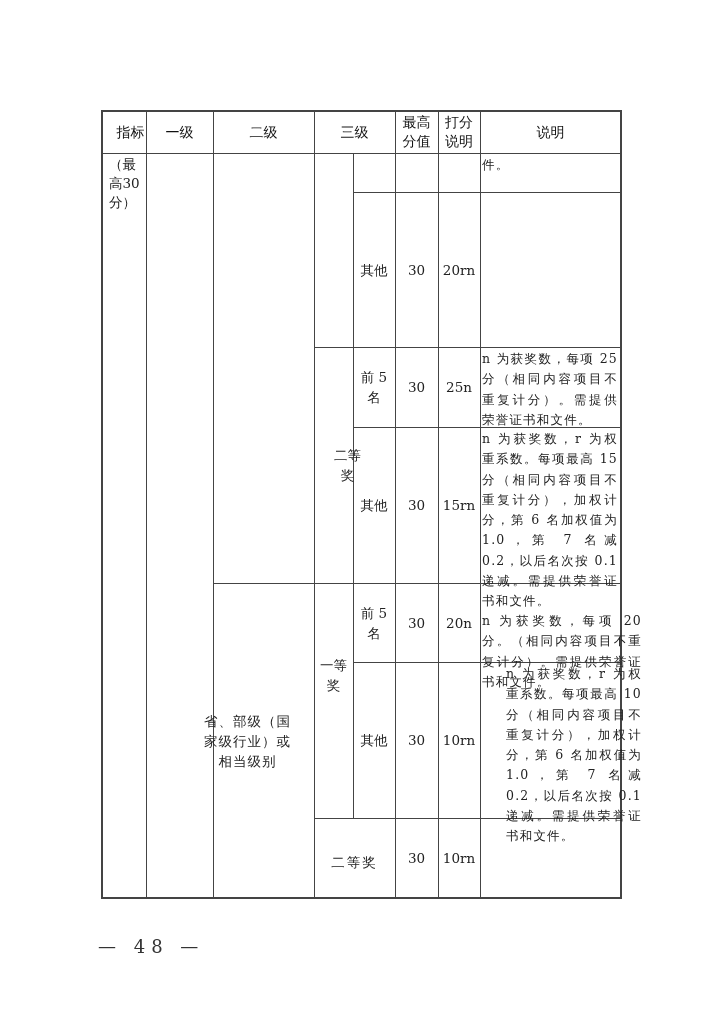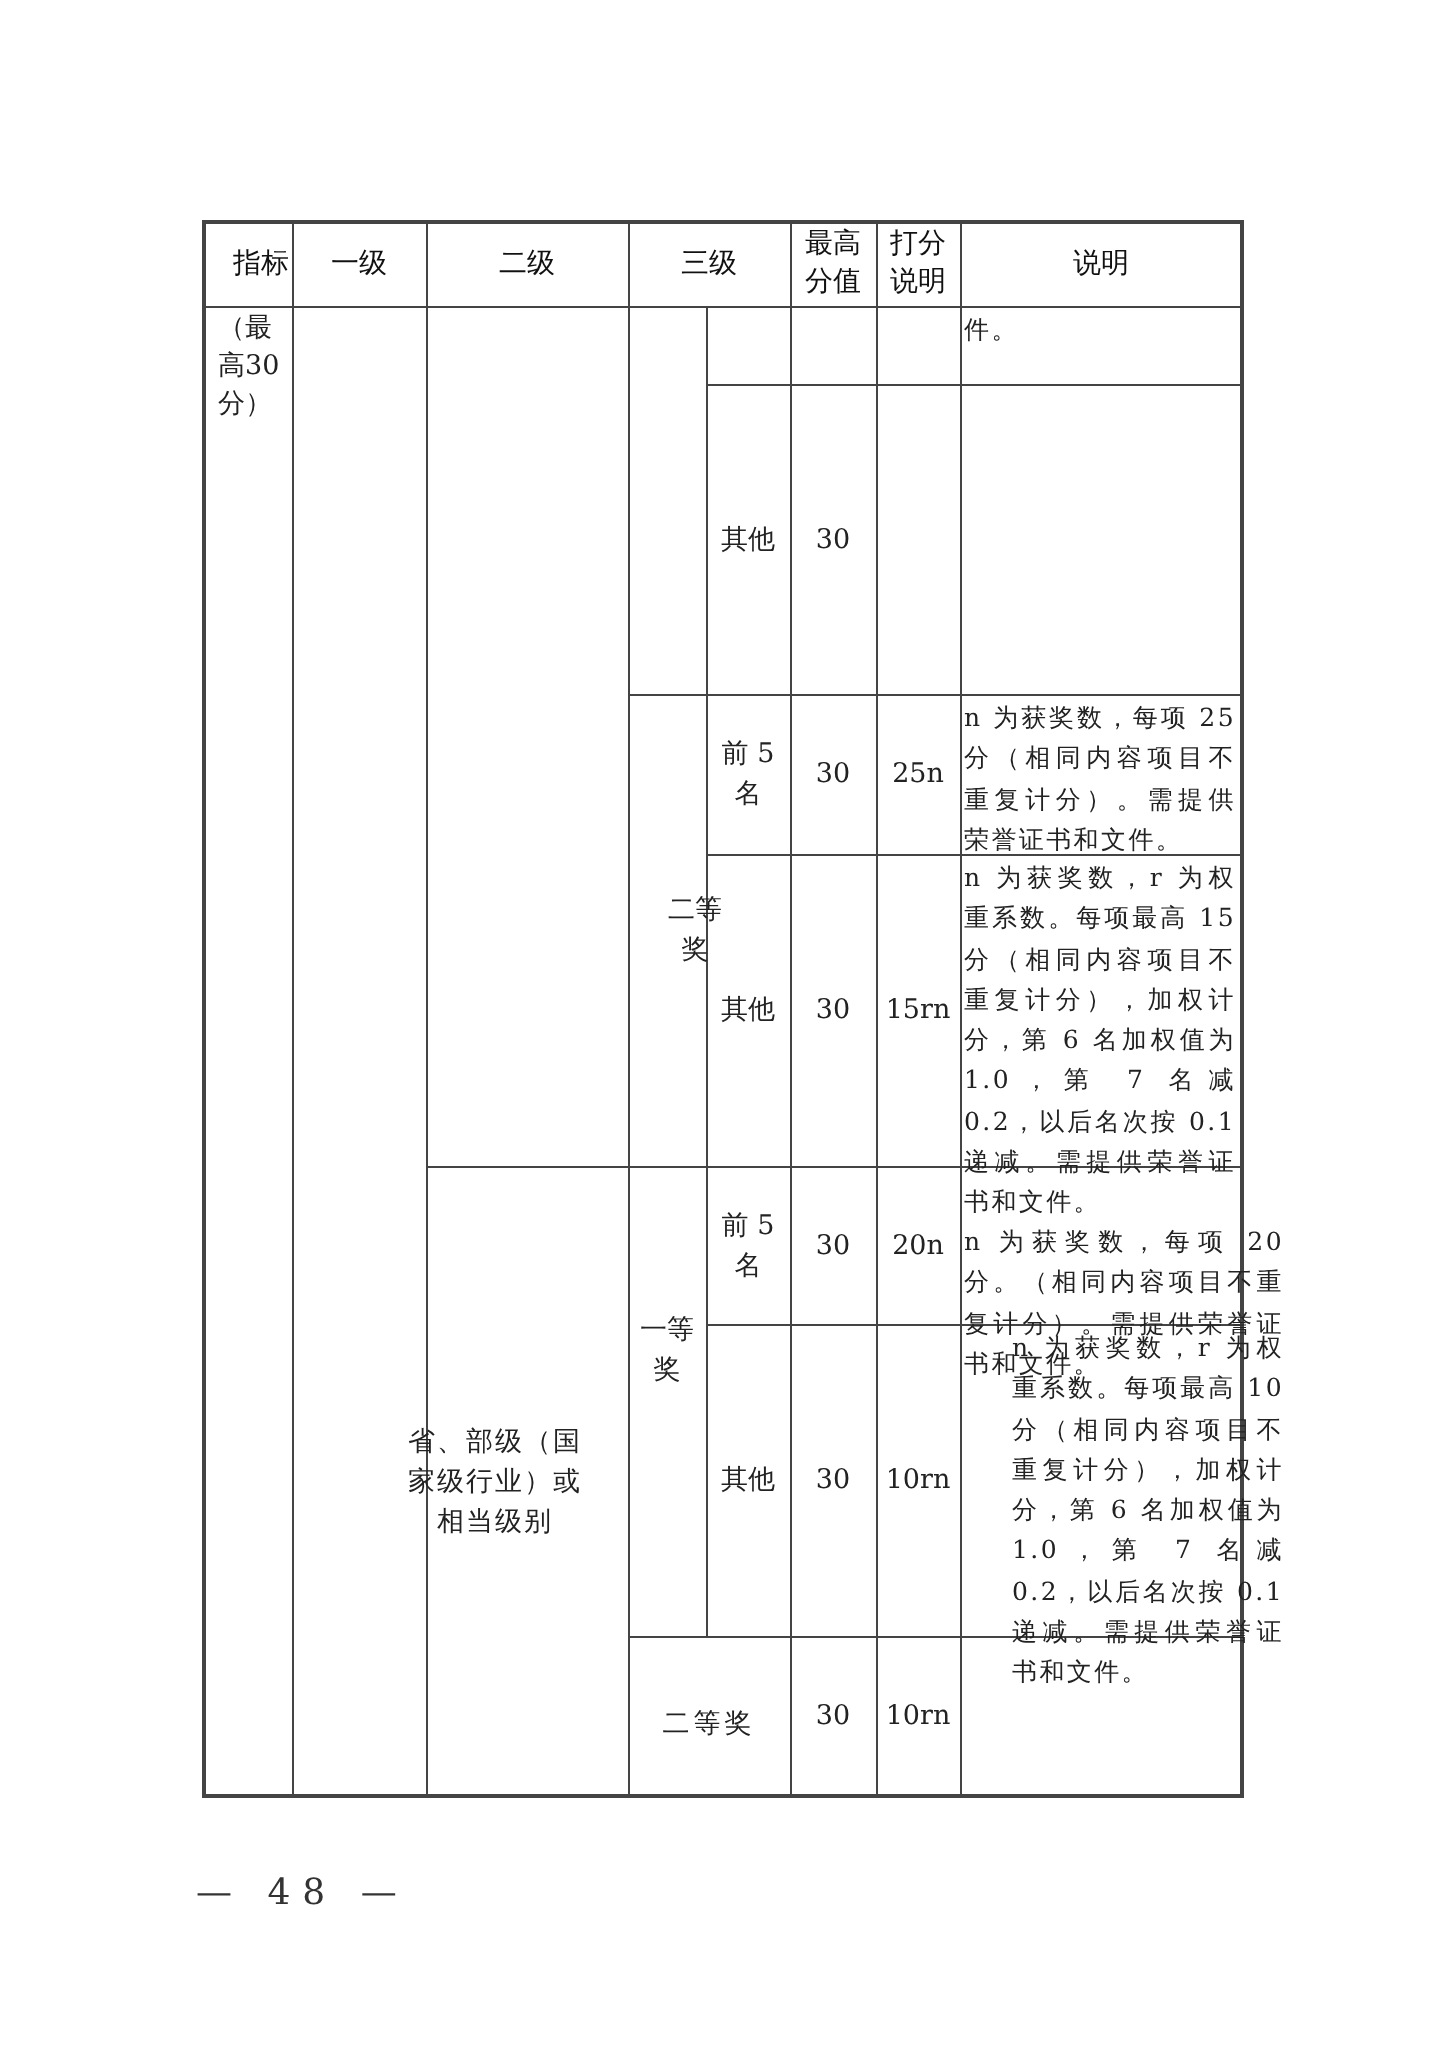--- a/index.html
+++ b/index.html
@@ -55,20 +55,21 @@
   <div class="cell hdr" style="left:379px;top:0;width:141px;height:43px;">说明</div>
 
   <div class="cell" style="left:2px;top:45px;width:43px;height:62px;align-items:flex-start;white-space:pre-line;justify-content:flex-start;padding-left:6px;text-align:left;line-height:19px;">（最
 高30
 分）</div>
 
   <div class="desc" style="left:379px;top:44px;width:141px;height:38px;">件。</div>
 
   <div class="cell" style="left:252px;top:82px;width:42px;height:155px;">其他</div>
   <div class="cell" style="left:294px;top:82px;width:43px;height:155px;">30</div>
+  <div class="cell" style="left:337px;top:82px;width:42px;height:155px;">20rn</div>
 
   <div class="cell" style="left:213px;top:237px;width:39px;height:236px;white-space:pre-line;margin-left:14px;">二等
 奖</div>
 
   <div class="cell" style="left:252px;top:237px;width:42px;height:80px;white-space:pre-line;">前 5
 名</div>
   <div class="cell" style="left:294px;top:237px;width:43px;height:80px;">30</div>
   <div class="cell" style="left:337px;top:237px;width:42px;height:80px;">25n</div>
   <div class="desc" style="left:379px;top:238px;width:141px;height:79px;">n 为获奖数，每项 25 分（相同内容项目不重复计分）。需提供荣誉证书和文件。</div>
 

